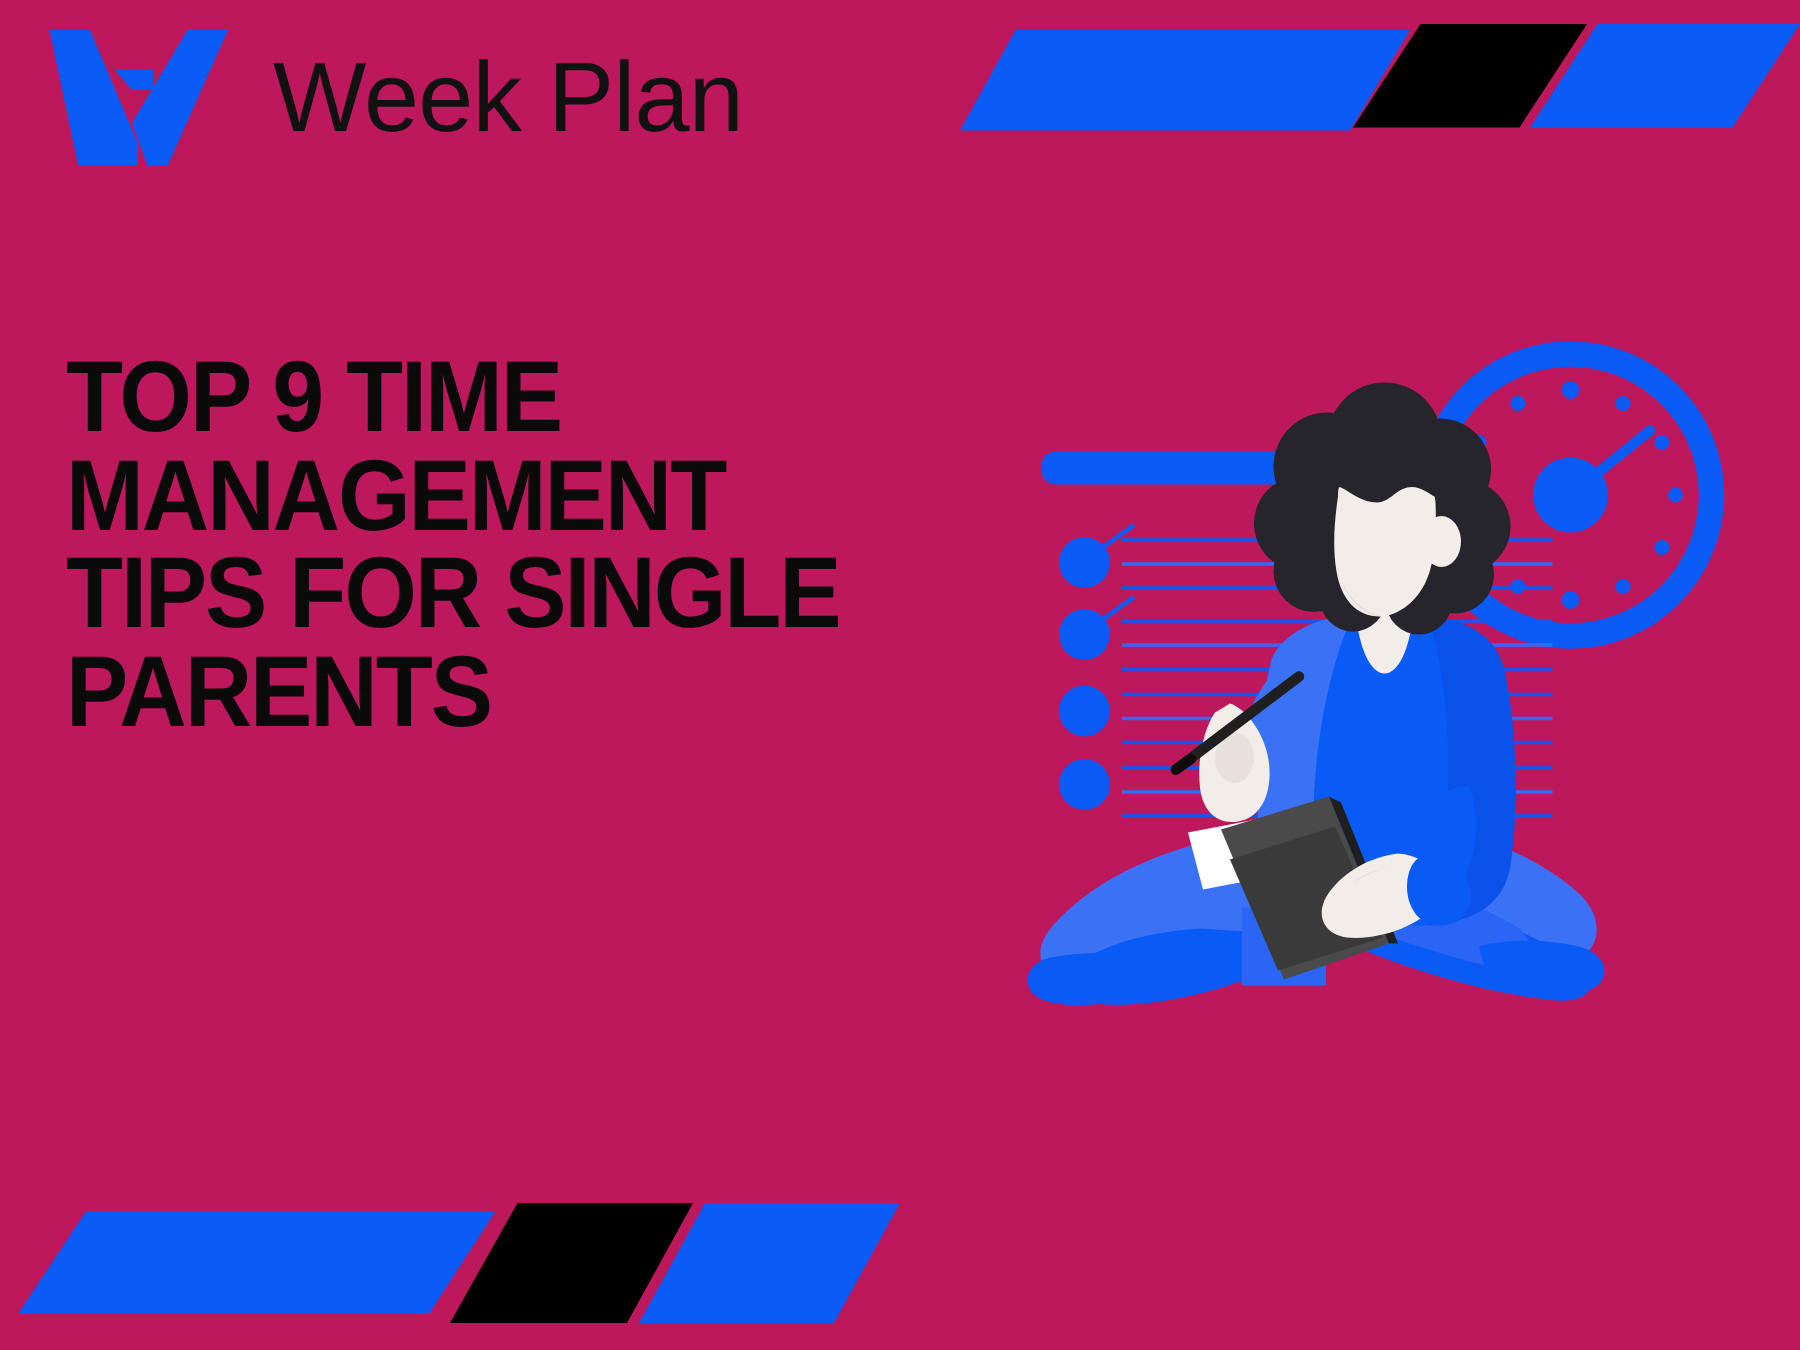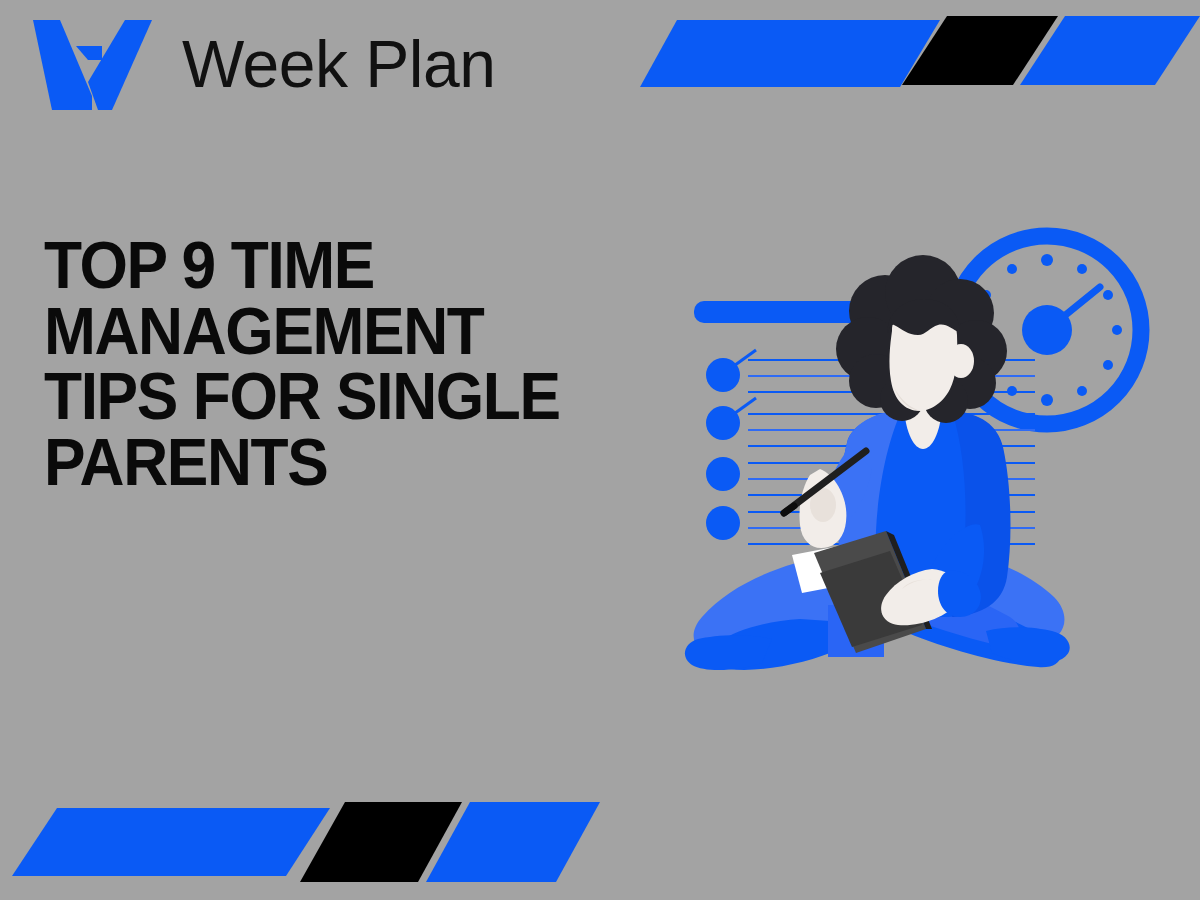--- a/index.html
+++ b/index.html
@@ -8,21 +8,21 @@
   html, body {
     width:1200px; height:900px;
     background:#ffffff;
     font-family:"Liberation Sans", sans-serif;
     overflow:hidden;
   }
 
   .canvas {
     position:relative;
     width:1200px; height:900px;
-    background:#a3a3a3;
+    background:#be185d;
     overflow:hidden;
   }
 
   
   .brand {
     position:absolute;
     left:30px; top:18px;
     display:flex;
     align-items:center;
     gap:22px;

